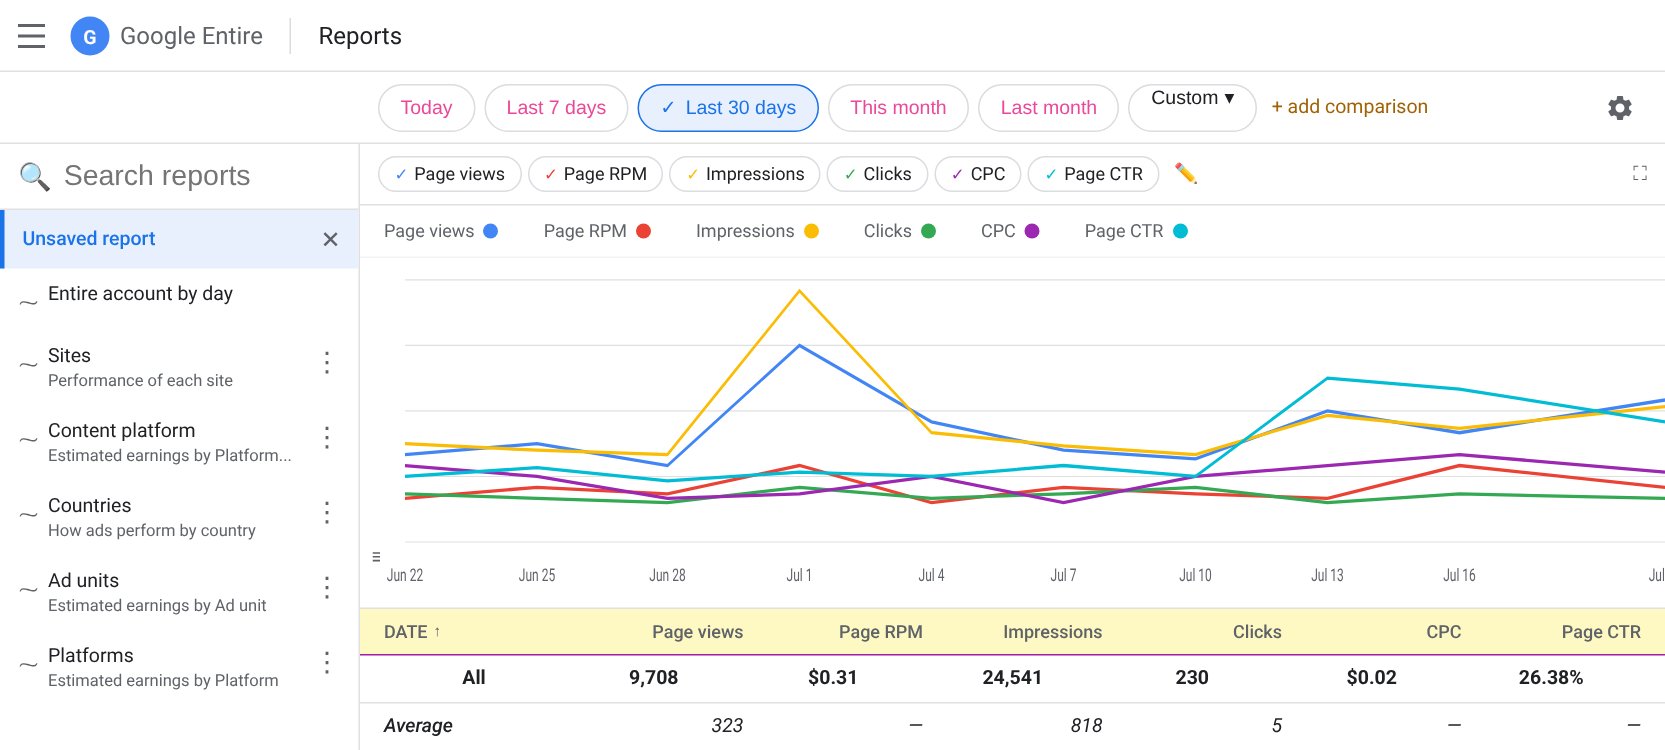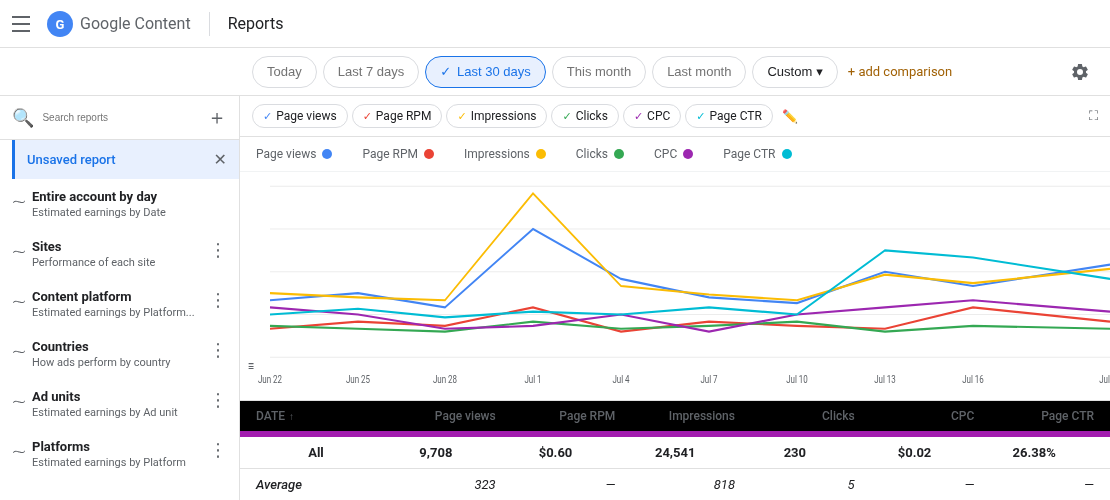--- a/index.html
+++ b/index.html
@@ -10,44 +10,44 @@
     .hamburger { width: 24px; height: 24px; display: flex; flex-direction: column; gap: 5px; justify-content: center; cursor: pointer; }
     .hamburger span { width: 18px; height: 2px; background: #5f6368; display: block; }
     .logo { display: flex; align-items: center; gap: 6px; }
     .logo-icon { width: 28px; height: 28px; }
     .logo-text { font-size: 16px; color: #5f6368; font-weight: 400; }
     .divider-v { width: 1px; height: 24px; background: #dadce0; margin: 0 8px; }
     .page-title { font-size: 16px; color: #202124; font-weight: 400; }
 
     
     .filter-bar { display: flex; align-items: center; height: 48px; padding: 0 12px 0 252px; border-bottom: 1px solid #e0e0e0; gap: 6px; }
-    .filter-btn { height: 32px; padding: 0 14px; border: 1px solid #dadce0; border-radius: 16px; background: #fff; cursor: pointer; font-size: 13px; color: #737373; display: flex; align-items: center; gap: 4px; }
+    .filter-btn { height: 32px; padding: 0 14px; border: 1px solid #dadce0; border-radius: 16px; background: #fff; cursor: pointer; font-size: 13px; color: #ec4899; display: flex; align-items: center; gap: 4px; }
     .filter-btn.active { background: #e8f0fe; border-color: #1a73e8; color: #1a73e8; font-weight: 500; }
     .filter-btn .check { color: #1a73e8; margin-right: 2px; }
-    .custom-btn { height: 32px; padding: 0 14px; border: 1px solid #dadce0; border-radius: 16px; background: #fff; cursor: pointer; font-size: 13px; color: #202124; display: flex; align-items: center; gap: 4px; }
+    .custom-btn { height: 32px; padding: 0 14px; border: 1px solid #dadce0; border-radius: 16px; background: #fff; cursor: pointer; font-size: 13px; color: #202124; display: flex; align-items: flex-start; gap: 4px; }
     .add-comparison { color: #a16207; font-size: 13px; cursor: pointer; display: flex; align-items: center; gap: 4px; margin-left: 4px; }
     .settings-icon-btn { margin-left: auto; width: 36px; height: 36px; border-radius: 50%; display: flex; align-items: center; justify-content: center; cursor: pointer; color: #5f6368; }
 
     
     .main { display: flex; height: calc(500px - 96px); }
 
     
     .sidebar { width: 240px; border-right: 1px solid #e0e0e0; overflow-y: auto; flex-shrink: 0; }
     .sidebar-search { display: flex; align-items: center; padding: 8px 12px; gap: 8px; border-bottom: 1px solid #e0e0e0; }
-    .sidebar-search input { border: none; outline: none; font-size: 10px; color: #ec4899; flex: 1; background: transparent; }
+    .sidebar-search input { border: none; outline: none; font-size: 19px; color: #ec4899; flex: 1; background: transparent; }
     .search-icon { color: #5f6368; font-size: 18px; }
     .add-icon { color: #5f6368; font-size: 20px; cursor: pointer; margin-left: auto; }
 
     .sidebar-item { display: flex; align-items: flex-start; padding: 10px 12px; cursor: pointer; position: relative; }
     .item-content { flex: 1; }
-    .item-title { font-size: 13px; font-weight: 700; color: #202124; }
+    .item-title { font-size: 13px; font-weight: 400; color: #202124; }
     .item-desc { font-size: 11px; color: #5f6368; margin-top: 2px; }
     .item-icon { color: #5f6368; font-size: 14px; margin-right: 6px; margin-top: 2px; }
     .item-menu { color: #5f6368; font-size: 18px; margin-left: auto; }
-    .unsaved-item { display: flex; align-items: center; padding: 10px 12px; background: #e8f0fe; border-left: 3px solid #1a73e8; margin-left: 12px; }
+    .unsaved-item { display: flex; align-items: center; padding: 10px 12px; background: #e8f0fe; border-left: 3px solid #1a73e8; }
     .unsaved-title { color: #1a73e8; font-size: 13px; font-weight: 500; flex: 1; }
     .close-btn { color: #5f6368; cursor: pointer; font-size: 16px; }
 
     
     .content { flex: 1; overflow: hidden; display: flex; flex-direction: column; }
 
     
     .metric-filter { display: flex; align-items: center; padding: 8px 12px; border-bottom: 1px solid #e0e0e0; gap: 4px; }
     .metric-chip { display: flex; align-items: center; gap: 4px; padding: 4px 10px; border: 1px solid #dadce0; border-radius: 16px; font-size: 12px; cursor: pointer; }
     .metric-chip .check { font-size: 11px; }
@@ -58,21 +58,21 @@
     .legend-row { display: flex; align-items: center; padding: 10px 16px; gap: 30px; border-bottom: 1px solid #f1f3f4; }
     .legend-item { display: flex; align-items: center; gap: 6px; font-size: 12px; color: #5f6368; }
     .legend-dot { width: 10px; height: 10px; border-radius: 50%; }
 
     
     .chart-container { flex: 1; padding: 0; position: relative; overflow: hidden; }
     svg.chart { width: 100%; height: 100%; }
 
     
     .data-table { border-top: 1px solid #e0e0e0; }
-    .table-header { display: flex; padding: 8px 16px; background: #000000; border-bottom: 6px solid #a21caf; justify-content: flex-end; }
+    .table-header { display: flex; padding: 8px 16px; background: #fef9c3; border-bottom: 1px solid #a21caf; }
     .table-row { display: flex; padding: 8px 16px; border-bottom: 1px solid #e0e0e0; }
     .table-row:last-child { border-bottom: none; font-style: italic; }
     .col-date { width: 120px; font-size: 12px; color: #5f6368; font-weight: 500; display: flex; align-items: center; gap: 4px; }
     .col-data { flex: 1; text-align: right; font-size: 12px; color: #5f6368; font-weight: 500; }
     .col-val { flex: 1; text-align: right; font-size: 13px; color: #202124; }
     .col-date-val { width: 120px; font-size: 13px; color: #202124; font-weight: 500; }
     .bold { font-weight: 700; text-align: center; }
     .sort-arrow { font-size: 10px; }
   </style>
 </head>
@@ -83,21 +83,21 @@
     <span></span>
       <span></span>
       <span></span>
   </div>
   <div class="logo">
 
     <svg class="logo-icon" viewBox="0 0 28 28">
       <circle cx="14" cy="14" r="13" fill="#4285f4"></circle>
       <text x="14" y="19" text-anchor="middle" fill="white" font-size="13" font-weight="bold">G</text>
     </svg>
-    <span class="logo-text">Google Content</span>
+    <span class="logo-text">Google Entire</span>
   </div>
   <div class="divider-v"></div>
   <span class="page-title">Reports</span>
 </div>
 
 <div class="filter-bar">
   <button class="filter-btn">Today</button>
   <button class="filter-btn">Last 7 days</button>
   <button class="filter-btn active">
     <span class="check">✓</span>
@@ -128,21 +128,20 @@
 
     <div class="unsaved-item">
       <span class="unsaved-title">Unsaved report</span>
       <span class="close-btn">✕</span>
     </div>
 
     <div class="sidebar-item">
       <span class="item-icon">⁓</span>
       <div class="item-content">
         <div class="item-title">Entire account by day</div>
-        <div class="item-desc">Estimated earnings by Date</div>
       </div>
     </div>
 
     <div class="sidebar-item">
       <span class="item-icon">⁓</span>
       <div class="item-content">
         <div class="item-title">Sites</div>
         <div class="item-desc">Performance of each site</div>
       </div>
       <span class="item-menu">⋮</span>
@@ -289,21 +288,21 @@
         <div class="col-data">Page RPM</div>
         <div class="col-data">Impressions</div>
         <div class="col-data">Clicks</div>
         <div class="col-data">CPC</div>
         <div class="col-data">Page CTR</div>
       </div>
 
       <div class="table-row">
         <div class="col-date-val bold">All</div>
         <div class="col-val bold">9,708</div>
-        <div class="col-val bold">$0.60</div>
+        <div class="col-val bold">$0.31</div>
         <div class="col-val bold">24,541</div>
         <div class="col-val bold">230</div>
         <div class="col-val bold">$0.02</div>
         <div class="col-val bold">26.38%</div>
       </div>
 
       <div class="table-row">
         <div class="col-date-val">Average</div>
         <div class="col-val">323</div>
         <div class="col-val">—</div>

